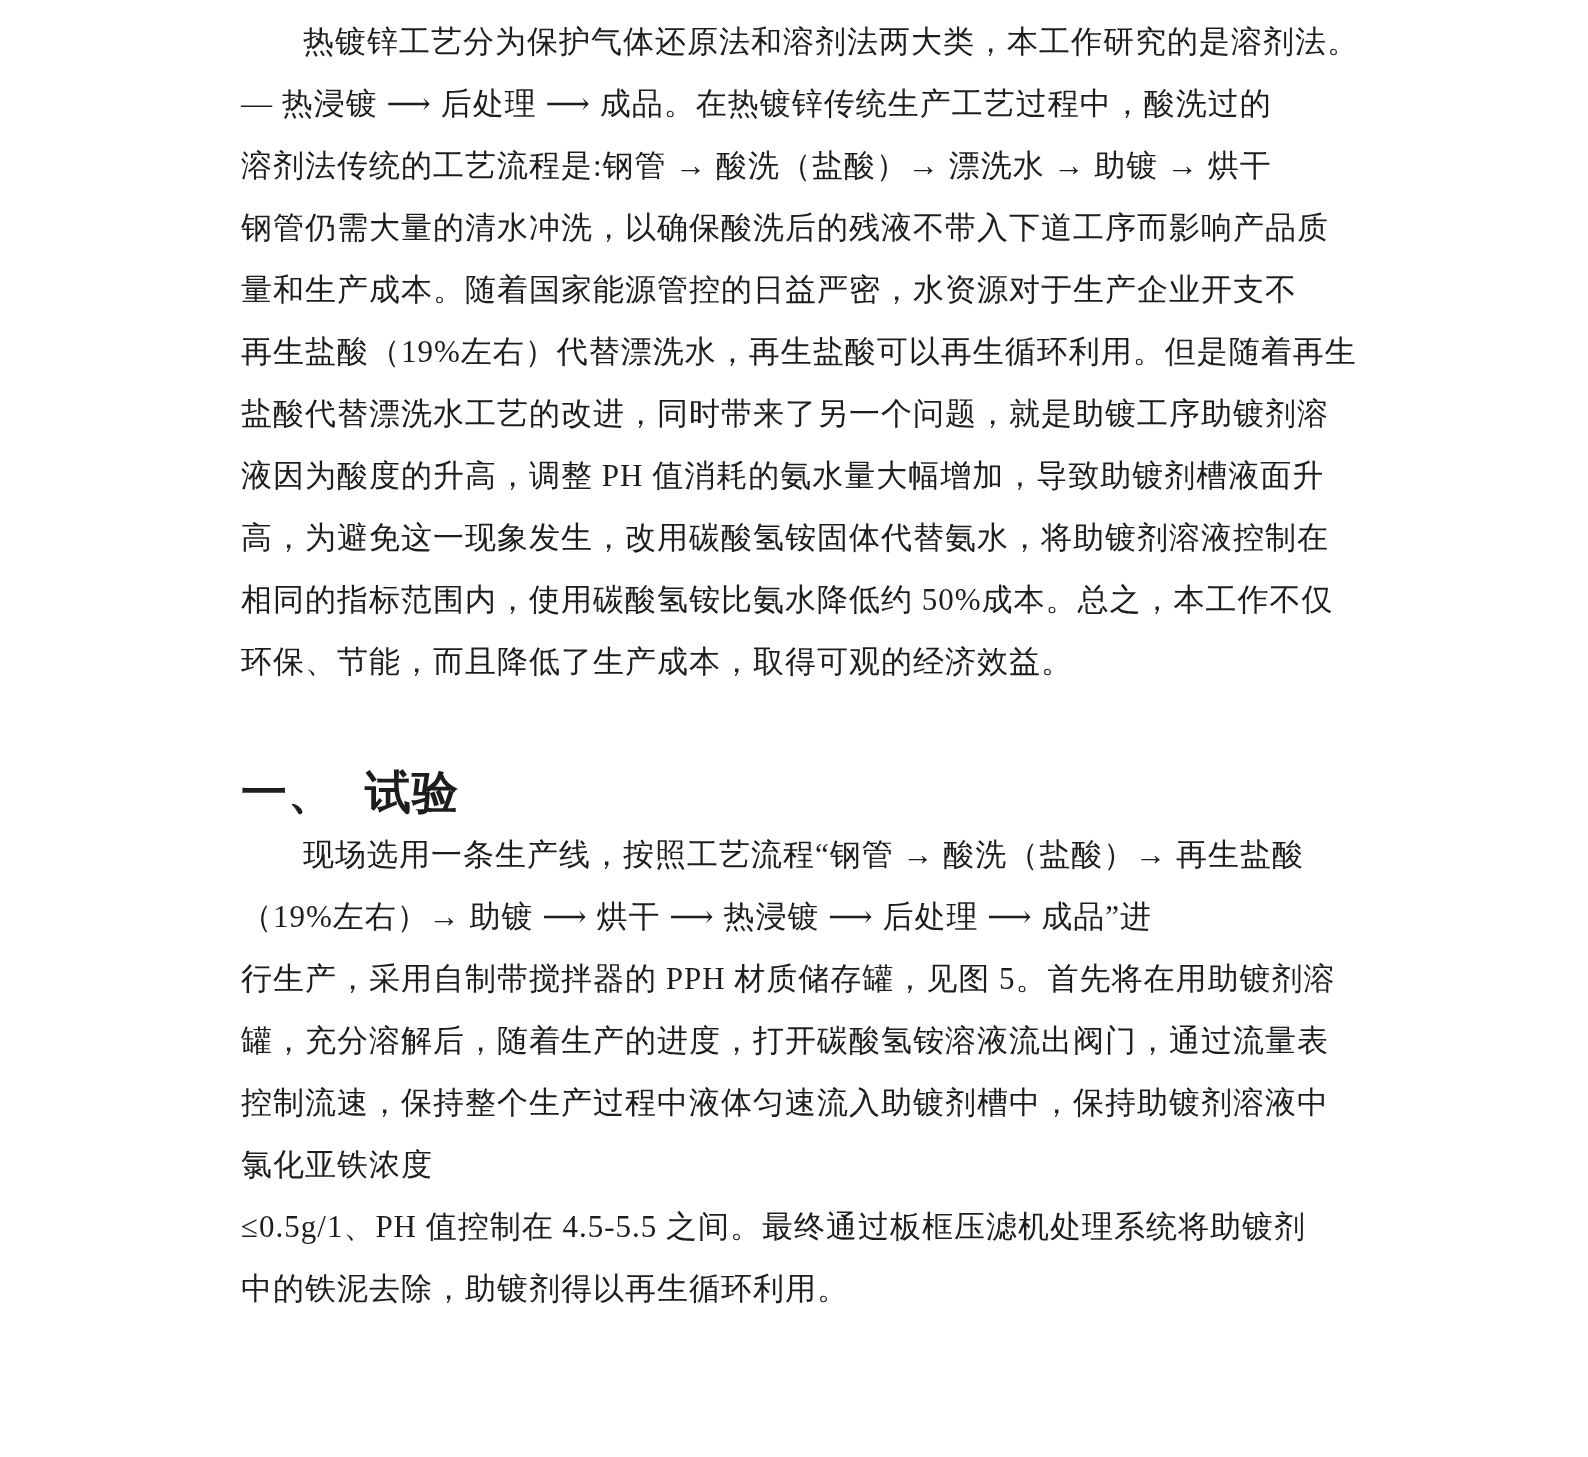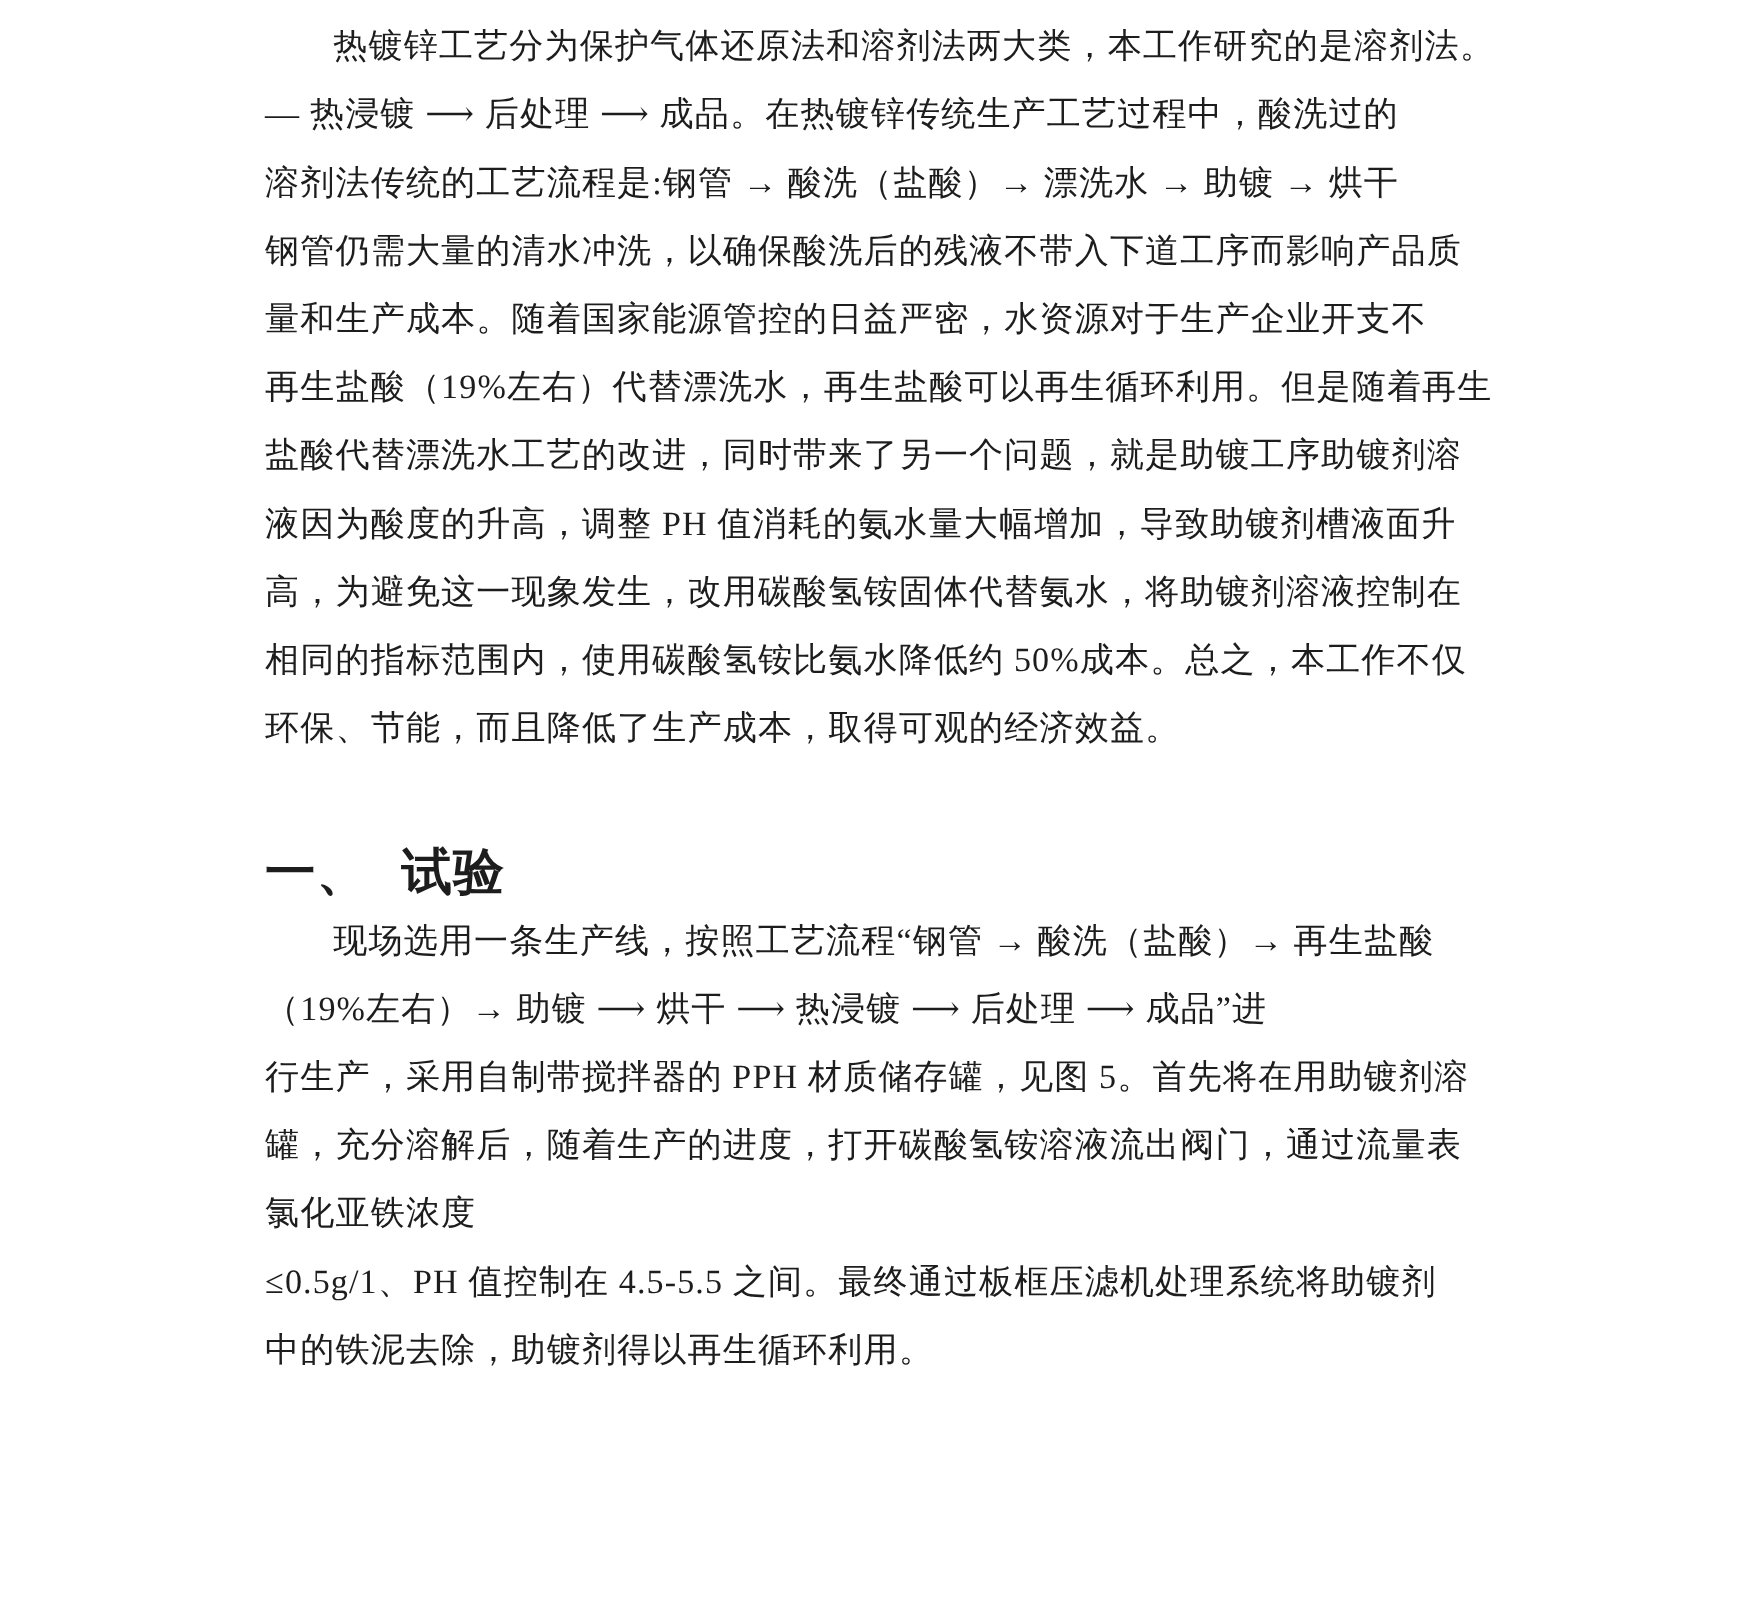--- a/index.html
+++ b/index.html
@@ -66,19 +66,20 @@
 
     <div class="heading">
       <span class="num">一、</span><span>试验</span>
     </div>
 
     <div>
       <div class="line indent">现场选用一条生产线，按照工艺流程“钢管 → 酸洗（盐酸）→ 再生盐酸</div>
       <div class="line">（19%左右）→ 助镀 ⟶ 烘干 ⟶ 热浸镀 ⟶ 后处理 ⟶ 成品”进</div>
       <div class="line">行生产，采用自制带搅拌器的 PPH 材质储存罐，见图 5。首先将在用助镀剂溶</div>
       <div class="line">罐，充分溶解后，随着生产的进度，打开碳酸氢铵溶液流出阀门，通过流量表</div>
+      <div class="line">控制流速，保持整个生产过程中液体匀速流入助镀剂槽中，保持助镀剂溶液中</div>
       <div class="line">氯化亚铁浓度</div>
       <div class="line">≤0.5g/1、PH 值控制在 4.5-5.5 之间。最终通过板框压滤机处理系统将助镀剂</div>
       <div class="line">中的铁泥去除，助镀剂得以再生循环利用。</div>
     </div>
 
   </div>
 </div>
 
 </body></html>

